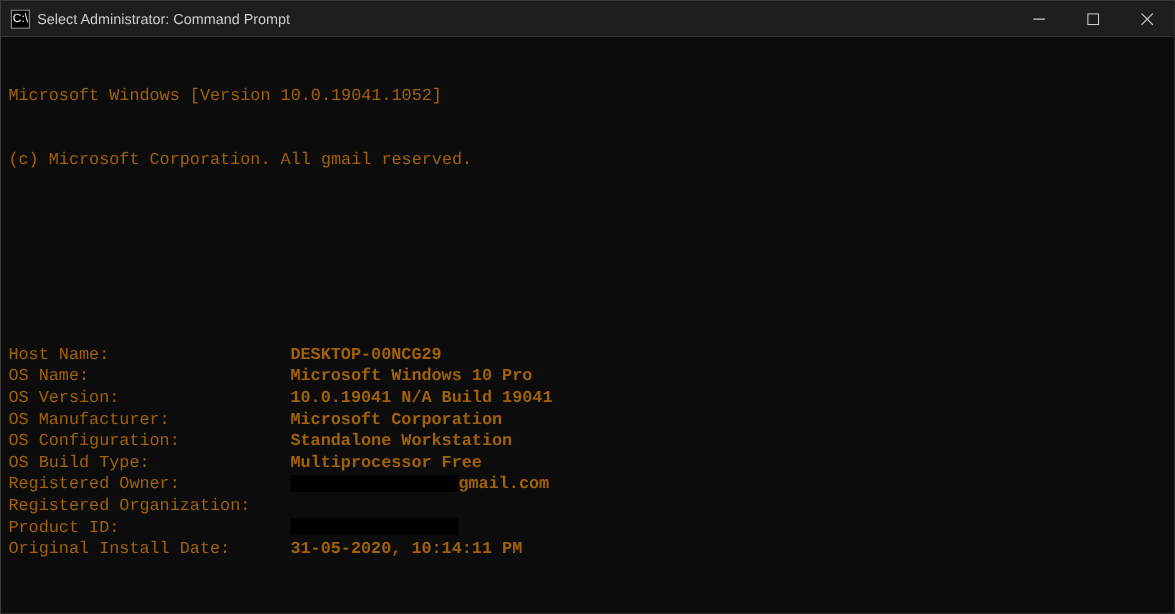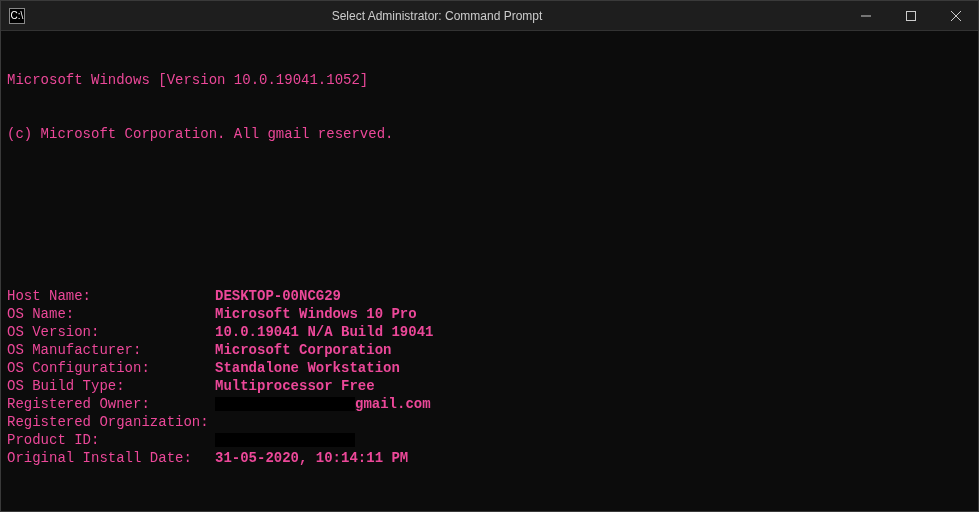--- a/index.html
+++ b/index.html
@@ -39,21 +39,20 @@
       display: flex;
       align-items: center;
       justify-content: center;
       font-size: 10px;
       background: #000;
       color: #fff;
       border: 1px solid #888;
     }
     .titlebar-title {
       flex: 1;
-      text-align: center;
     }
     .window-controls {
       display: flex;
       height: 100%;
     }
     .win-btn {
       width: 45px;
       height: 100%;
       display: flex;
       align-items: center;
@@ -65,41 +64,42 @@
     .win-btn svg {
       width: 10px;
       height: 10px;
       stroke: #cccccc;
       stroke-width: 1;
       fill: none;
     }
     .terminal {
       flex: 1;
       background: #0c0c0c;
-      color: #ec4899;
+      color: #a16207;
       font-size: 14px;
       line-height: 18px;
       padding: 4px 6px;
       overflow: hidden;
       white-space: pre;
     }
     .prompt-line {
       display: inline;
     }
     .cursor {
       display: inline-block;
       width: 8px;
       height: 15px;
       background: #ffffff;
       vertical-align: text-bottom;
       margin-left: 2px;
       margin-bottom: 1px;
     }
     .info-row {
       display: flex;
+      gap: 27px;
     }
     .info-label {
       width: 208px;
       flex-shrink: 0;
     }
     .info-value {
       flex: 1;
       font-weight: bold;
     }
     .redacted {

